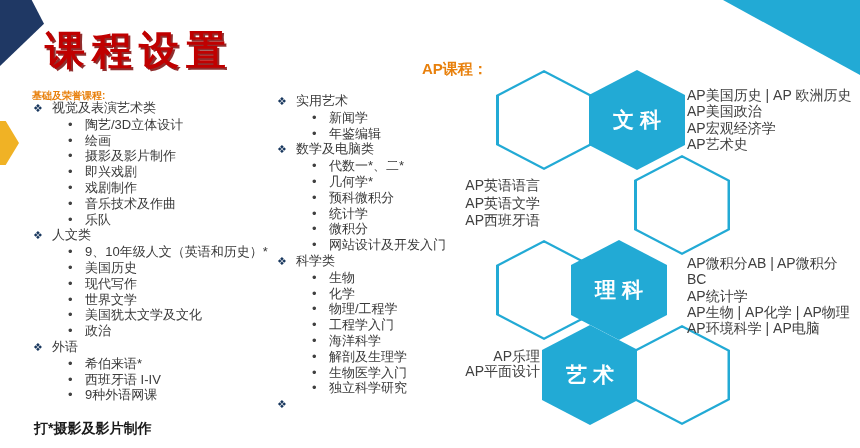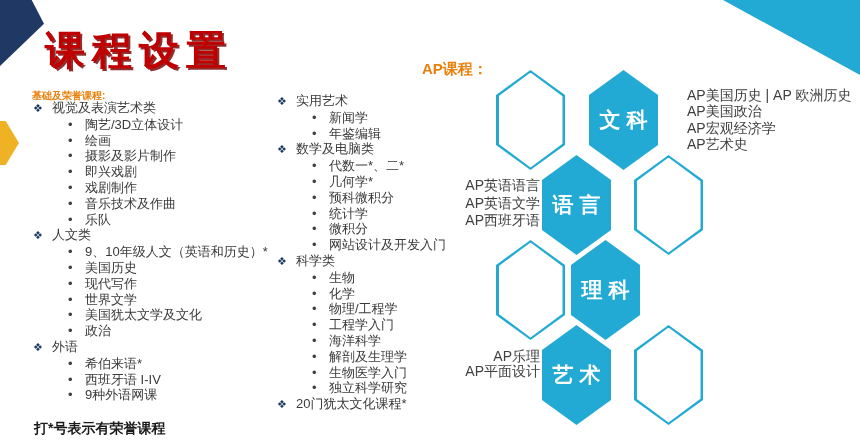--- a/index.html
+++ b/index.html
@@ -26,21 +26,21 @@
   
   .course-list{position:absolute;margin:0;padding:0;list-style:none;
     font-size:13px;line-height:15.8px;color:#3a3a3a;}
   #left-col{left:33px;top:100px;width:240px;}
   #mid-col{left:277px;top:93px;width:200px;}
   .course-list li{display:flex;align-items:flex-start;}
   .course-list li.cat .b{width:19px;font-size:11px;color:#17365D;padding-top:1px;}
   .course-list li.item{margin-left:35px;}
   .course-list li.item .b{width:17px;color:#404040;}
   
-  .hex{position:absolute;width:69px;height:100px;}
+  .hex{position:absolute;width:96px;height:100px;}
   .hexshape{clip-path:polygon(50% 0,100% 25%,100% 75%,50% 100%,0 75%,0 25%);}
   .hex.filled{background:#22AAD5;display:flex;align-items:center;justify-content:center;}
   .hex.outline{background:#22AAD5;}
   .hex-inner{position:absolute;left:2.5px;top:2.5px;right:2.5px;bottom:2.5px;background:#ffffff;}
   .hex-label{color:#ffffff;font-size:21px;font-weight:bold;letter-spacing:6px;text-indent:6px;}
   #hex-o1{left:496px;top:70px;}
   #hex-wenke{left:589px;top:70px;}
   #hex-yuyan{left:542px;top:155px;}
   #hex-o2{left:634px;top:155px;}
   #hex-o3{left:496px;top:240px;}
@@ -218,34 +218,30 @@
       <li class="item">
         <span class="b">•</span>
         <span>生物医学入门</span>
       </li>
       <li class="item">
         <span class="b">•</span>
         <span>独立科学研究</span>
       </li>
       <li class="cat">
         <span class="b">❖</span>
-        <span>20门犹太文化课程*</span>
       </li>
     </ul>
 
   <div class="sec-header" id="ap-header">AP课程：</div>
 
   <div class="hex hexshape outline" id="hex-o1">
     <div class="hex-inner hexshape"></div>
   </div>
   <div class="hex hexshape filled" id="hex-wenke">
     <span class="hex-label">文科</span>
-  </div>
-  <div class="hex hexshape filled" id="hex-yuyan">
-    <span class="hex-label">语言</span>
   </div>
   <div class="hex hexshape outline" id="hex-o2">
     <div class="hex-inner hexshape"></div>
   </div>
   <div class="hex hexshape outline" id="hex-o3">
     <div class="hex-inner hexshape"></div>
   </div>
   <div class="hex hexshape filled" id="hex-like">
     <span class="hex-label">理科</span>
   </div>
@@ -260,19 +256,25 @@
       <div>AP美国历史 | AP 欧洲历史</div>
       <div>AP美国政治</div>
       <div>AP宏观经济学</div>
       <div>AP艺术史</div>
     </div>
   <div class="ap-block" id="ap-yuyan">
       <div>AP英语语言</div>
       <div>AP英语文学</div>
       <div>AP西班牙语</div>
     </div>
+  <div class="ap-block" id="ap-like">
+      <div>AP微积分AB  | AP微积分 BC</div>
+      <div>AP统计学</div>
+      <div>AP生物 | AP化学 | AP物理</div>
+      <div>AP环境科学 | AP电脑</div>
+    </div>
   <div class="ap-block" id="ap-yishu">
       <div>AP乐理</div>
       <div>AP平面设计</div>
     </div>
 
-  <div class="footnote">打*号表示有荣誉课程</div>
+  <div class="footnote">打*摄影及影片制作</div>
 </div>
 
 </body></html>

